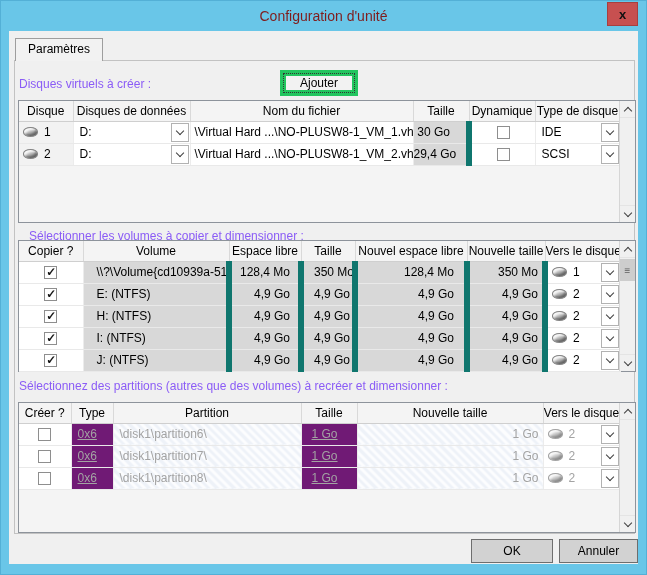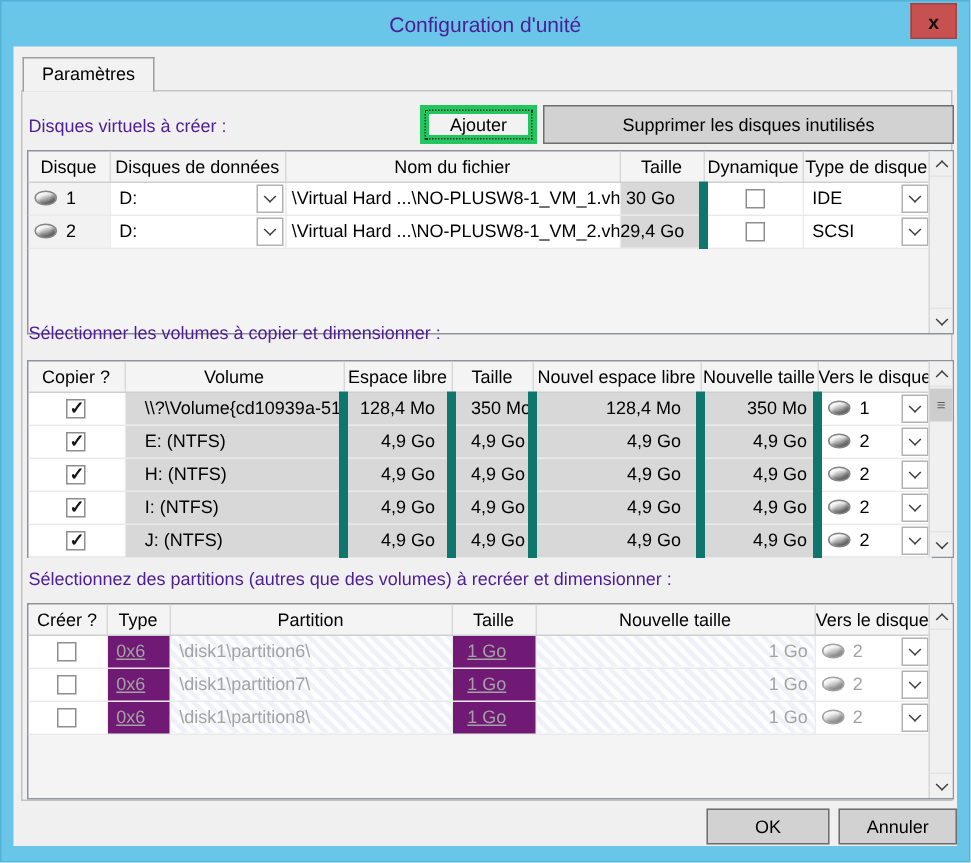--- a/index.html
+++ b/index.html
@@ -3,39 +3,39 @@
 <meta charset="utf-8">
 <style>
   * { box-sizing: border-box; margin: 0; padding: 0; }
   body { font-family: "Liberation Sans", sans-serif; background:#fff; }
   .window {
     position: relative; width: 647px; height: 575px;
     background: #69c6e8; border: 1px solid #53b0d6;
     font-size: 12px; color:#000;
   }
   .titlebar { position:absolute; left:0; top:0; right:0; height:30px; }
-  .title { text-align:center; line-height:30px; font-size:14px; color:#4c1d95; }
+  .title { text-align:center; line-height:30px; font-size:14px; color:#7f1d1d; }
   .close-btn {
     position:absolute; top:1px; right:8px; width:31px; height:24px;
     background:#c75050; border:1px solid #a83f3f;
     display:flex; align-items:center; justify-content:center;
     font-weight:bold; font-size:13px; color:#111; cursor:pointer;
   }
   .dlg-body { position:absolute; left:8px; right:8px; top:30px; bottom:10px; background:#f0f0f0; }
 
   .tab {
     position:absolute; left:6px; top:7px; width:88px; height:23px;
     background:#f2f2f2; border:1px solid #9e9e9e; border-bottom:none;
     text-align:center; line-height:21px; z-index:2;
   }
   .tab-panel { position:absolute; left:5px; top:29px; width:621px; height:474px; border:1px solid #c2c2c2; background:#f0f0f0; }
 
-  .sec-label { position:absolute; left:4px; font-size:12px; color:#4c1d95; }
+  .sec-label { position:absolute; left:4px; font-size:12px; color:#8b5cf6; }
   .lbl1 { top:16px; }
-  .lbl2 { top:154px; }
+  .lbl2 { top:168px;margin-left:10px; }
   .lbl3 { top:318px; }
 
   .btn { font-family:"Liberation Sans",sans-serif; font-size:12px; color:#000;
     background:#d2d2d2; border:1px solid #6e6e6e; cursor:pointer; }
   .btn-add { position:absolute; left:265px; top:9px; width:78px; height:26px;
     background:#f2f2f2; border:6px solid #22c55e; outline:1px dotted #333; outline-offset:-4px; }
   .btn-remove { position:absolute; left:347px; top:9px; width:274px; height:26px; }
 
   .grid { position:absolute; left:3px; width:618px; background:#f4f4f4; border:1px solid #8d939b; }
   .g1 { top:39px;  height:123px; }
@@ -100,21 +100,20 @@
       <span>x</span>
     </div>
   </div>
 
   <div class="dlg-body">
     <div class="tab">Paramètres</div>
     <div class="tab-panel">
 
       <div class="sec-label lbl1">Disques virtuels à créer :</div>
       <button class="btn btn-add">Ajouter</button>
-      <button class="btn btn-remove">Supprimer les disques inutilisés</button>
 
       <div class="grid g1">
         <table>
           <colgroup>
               <col style="width:54px">
               <col style="width:117px">
               <col style="width:223px">
               <col style="width:56px">
               <col style="width:66px">
               <col style="width:85px">

